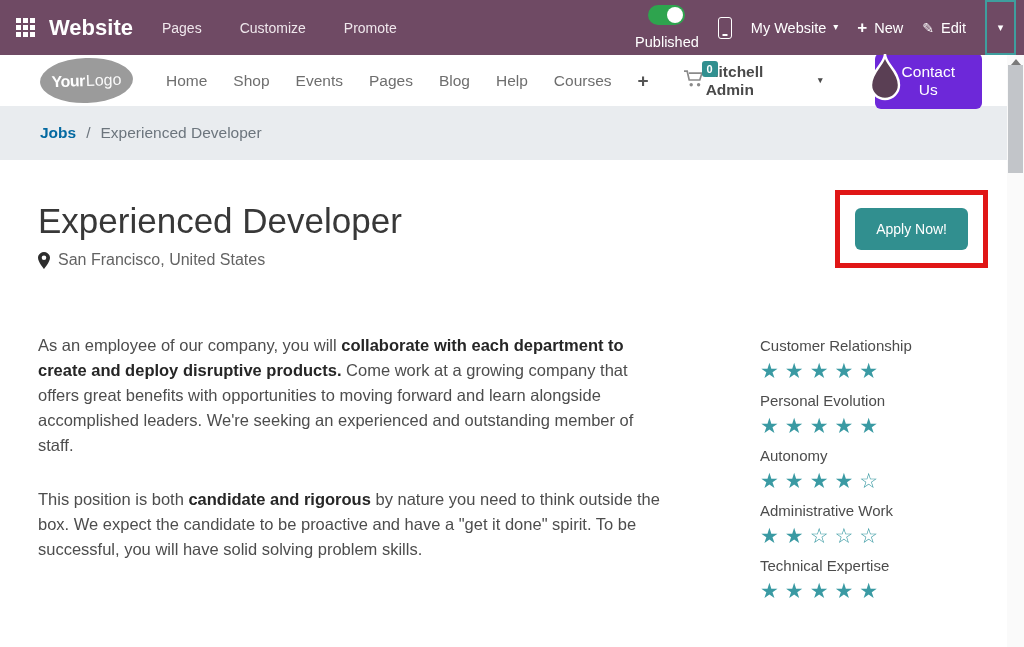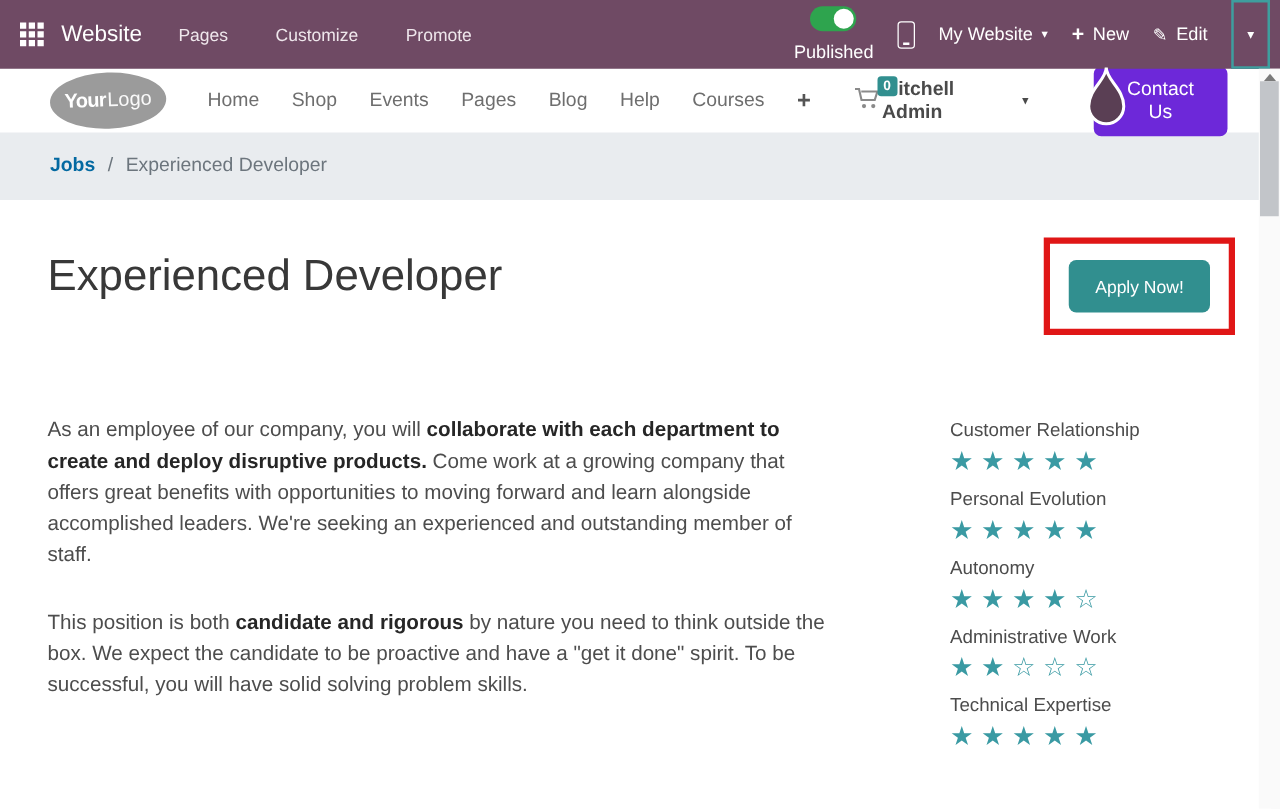--- a/index.html
+++ b/index.html
@@ -5,21 +5,21 @@
   * { margin:0; padding:0; box-sizing:border-box; }
   html,body { width:1024px; height:647px; overflow:hidden; background:#fff;
     font-family:"Liberation Sans", sans-serif; position:relative; }
 
   
   .admin-bar { height:55px; background:#6F4A64; display:flex; align-items:center;
     color:#fff; padding-left:16px; position:relative; }
   .apps-grid { display:grid; grid-template-columns:repeat(3,5px); grid-template-rows:repeat(3,5px);
     gap:2px; cursor:pointer; }
   .apps-grid i { background:#fff; display:block; }
-  .brand { font-size:18px; font-weight:normal; margin:0 10px 0 14px; }
+  .brand { font-size:22px; font-weight:bold; margin:0 10px 0 14px; }
   .abar-link { font-size:14px; color:#efe7ec; padding:0 19px; cursor:pointer; }
   .abar-right { margin-left:auto; display:flex; align-items:center; gap:19px; padding-right:8px; }
   .toggle-group { display:flex; align-items:center; gap:9px;flex-direction:column; }
   .toggle { width:37px; height:20px; border-radius:10px; background:#2EA44E; position:relative; cursor:pointer; }
   .toggle .knob { position:absolute; right:2px; top:2px; width:16px; height:16px; border-radius:50%; background:#fff; }
   .abar-text { font-size:14.5px; color:#fff; }
   .phone-icon { width:14px; height:22px; border:1.6px solid #fff; border-radius:3px; position:relative; }
   .phone-icon:after { content:""; position:absolute; bottom:1.5px; left:50%; transform:translateX(-50%);
     width:5px; height:1.8px; background:#fff; }
   .caret { font-size:10px; position:relative; top:-1px; }
@@ -165,20 +165,26 @@
 <div class="breadcrumb-bar">
   <span class="bc-root">Jobs</span>
   <span class="bc-sep">/</span>
   <span class="bc-current">Experienced Developer</span>
 </div>
 
 <div class="content">
   <div class="job-header">
     <div>
       <h1 class="job-title">Experienced Developer</h1>
+      <div class="job-location">
+        <svg width="12" height="17" viewBox="0 0 12 17">
+          <path d="M6 0C2.7 0 0 2.6 0 5.8 0 10.2 6 17 6 17s6-6.8 6-11.2C12 2.6 9.3 0 6 0zm0 8a2.3 2.3 0 110-4.6A2.3 2.3 0 016 8z" fill="#2d2d2d"></path>
+        </svg>
+        <span>San Francisco, United States</span>
+      </div>
     </div>
     <div class="red-annotation">
       <button class="apply-btn">Apply Now!</button>
     </div>
   </div>
 
   <div class="job-main">
     <div class="description">
       <p><span class="seg">As an employee of our company, you will </span><span class="seg bold">collaborate with each department to create and deploy disruptive products.</span><span class="seg"> Come work at a growing company that offers great benefits with opportunities to moving forward and learn alongside accomplished leaders. We're seeking an experienced and outstanding member of staff.</span></p>
       <p><span class="seg">This position is both </span><span class="seg bold">candidate and rigorous</span><span class="seg"> by nature you need to think outside the box. We expect the candidate to be proactive and have a "get it done" spirit. To be successful, you will have solid solving problem skills.</span></p>

